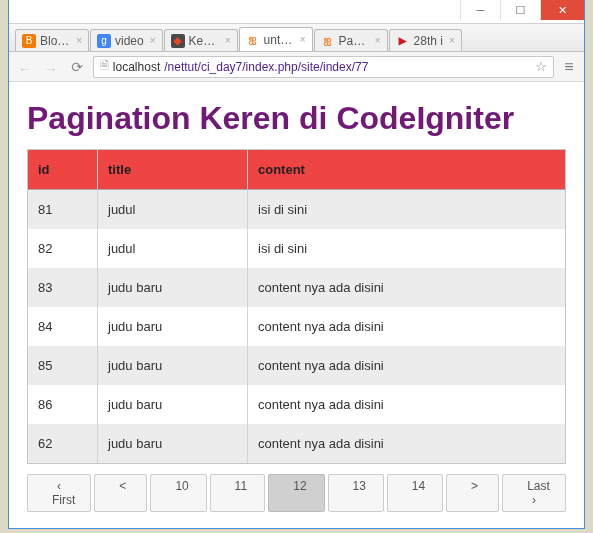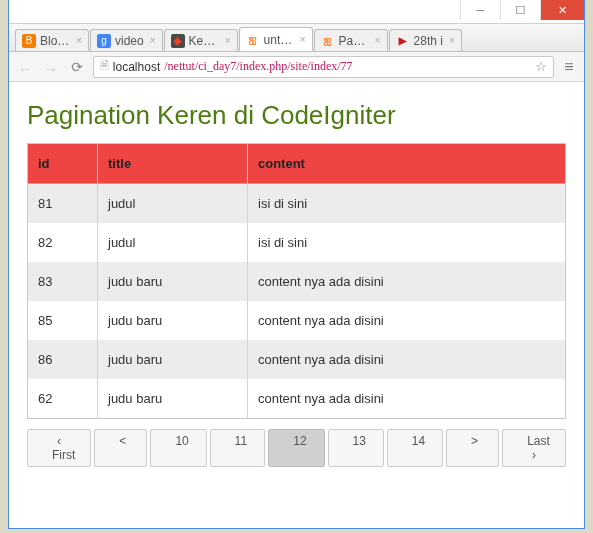--- a/index.html
+++ b/index.html
@@ -94,34 +94,34 @@
       border-radius: 2px;
       display: flex;
       align-items: center;
       padding: 0 6px;
       gap: 4px;
       font-size: 12px;
       color: #666;
     }
     .omnibox .globe { color: #999; font-size: 11px; }
     .omnibox .url-host { color: #333; }
-    .omnibox .url-path { color: #be185d; font-family: Liberation Serif, serif; }
+    .omnibox .url-path { color: #4c1d95; }
     .omnibox .star { margin-left: auto; color: #888; font-size: 13px; }
     .menu-btn { color: #777; font-size: 16px; width: 18px; text-align: center; }
     .content {
       flex: 1;
       background: #fff;
       padding: 18px 18px 10px 18px;
       overflow: auto;
     }
     h2.page-title {
       font-family: Arial, Helvetica, sans-serif;
-      font-size: 26px;
-      font-weight: normal;
-      color: #4d7c0f;
+      font-size: 32px;
+      font-weight: bold;
+      color: #701a75;
       margin-bottom: 12px;
     }
     table.data {
       width: 100%;
       border-collapse: separate;
       border-spacing: 0;
       font-family: Arial, Helvetica, sans-serif;
       font-size: 13px;
       color: #333;
       border: 1px solid #c7c7c7;
@@ -246,20 +246,25 @@
             <td>82</td>
             <td>judul</td>
             <td>isi di sini</td>
           </tr>
           <tr>
             <td>83</td>
             <td>judu baru</td>
             <td>content nya ada disini</td>
           </tr>
           <tr>
+            <td>84</td>
+            <td>judu baru</td>
+            <td>content nya ada disini</td>
+          </tr>
+          <tr>
             <td>85</td>
             <td>judu baru</td>
             <td>content nya ada disini</td>
           </tr>
           <tr>
             <td>86</td>
             <td>judu baru</td>
             <td>content nya ada disini</td>
           </tr>
           <tr>

